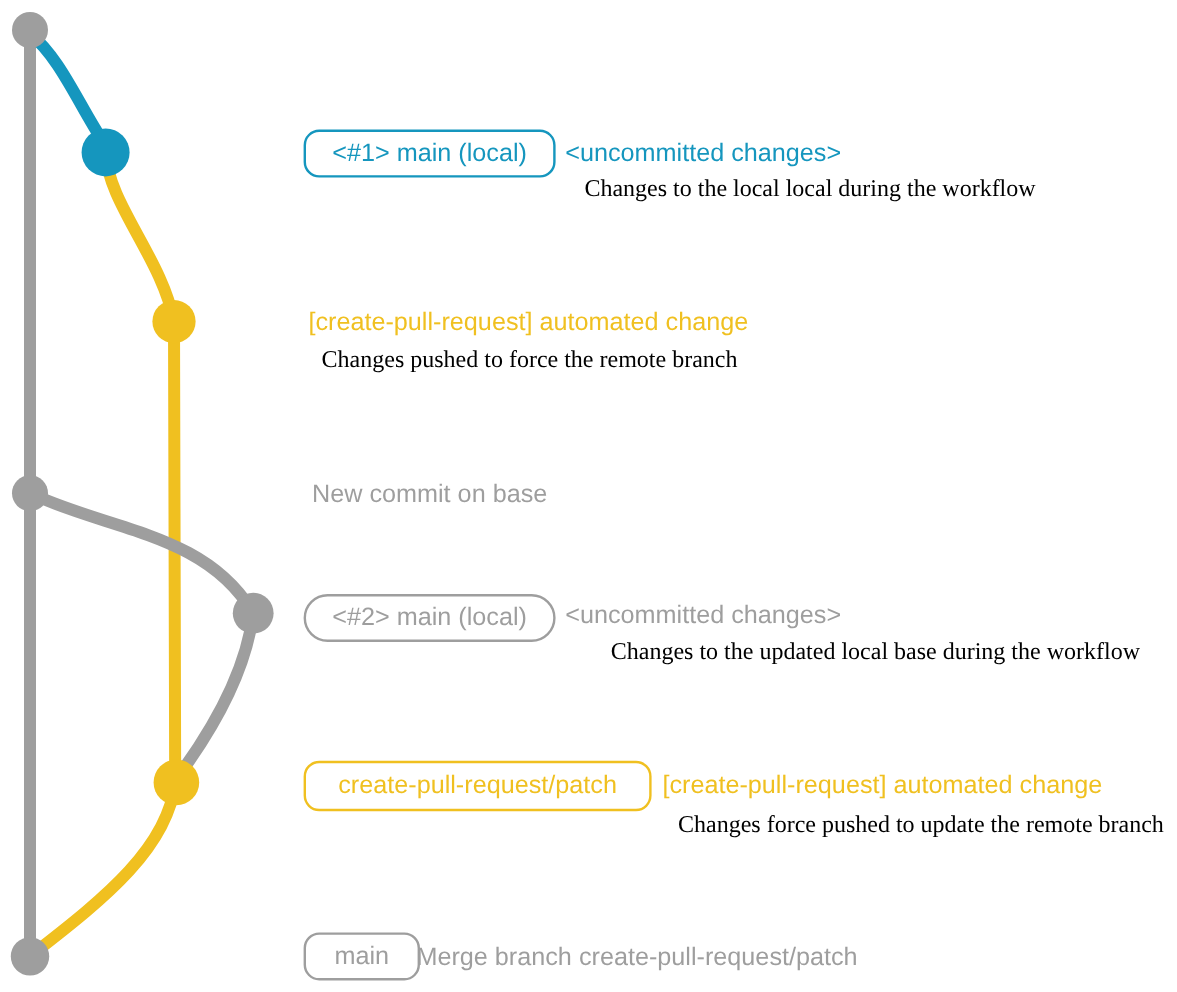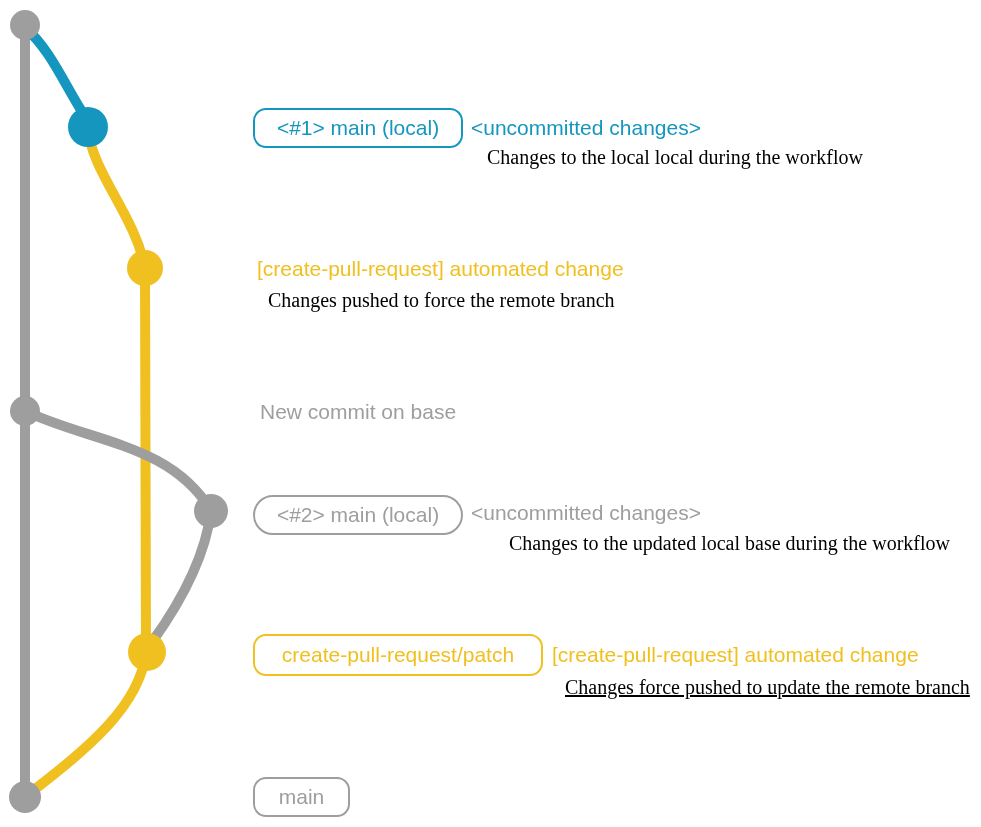--- a/index.html
+++ b/index.html
@@ -97,19 +97,20 @@
   <div class="branch-pill c-gray" style="left:253px; top:495px; width:210px; height:40px;border-radius:20px;">
     <span>&lt;#2&gt; main (local)</span>
   </div>
   <div class="txt c-gray" style="left:471px; top:502px;">&lt;uncommitted changes&gt;</div>
   <div class="serif" style="left:487px; top:533px;margin-left:22px;">Changes to the updated local base during the workflow</div>
 
   <div class="branch-pill c-yellow" style="left:253px; top:634px; width:290px; height:42px;">
     <span>create-pull-request/patch</span>
   </div>
   <div class="txt c-yellow" style="left:552px; top:644px;">[create-pull-request] automated change</div>
-  <div class="serif" style="left:565px; top:677px;text-decoration:underline;">Changes force pushed to update the remote branch</div>
+  <div class="serif" style="left:565px; top:677px;">Changes force pushed to update the remote branch</div>
 
   <div class="branch-pill c-gray" style="left:253px; top:777px; width:97px; height:40px;">
     <span>main</span>
   </div>
+  <div class="txt c-gray" style="left:347px; top:787px;">Merge branch create-pull-request/patch</div>
 
 </div>
 
 </body></html>

